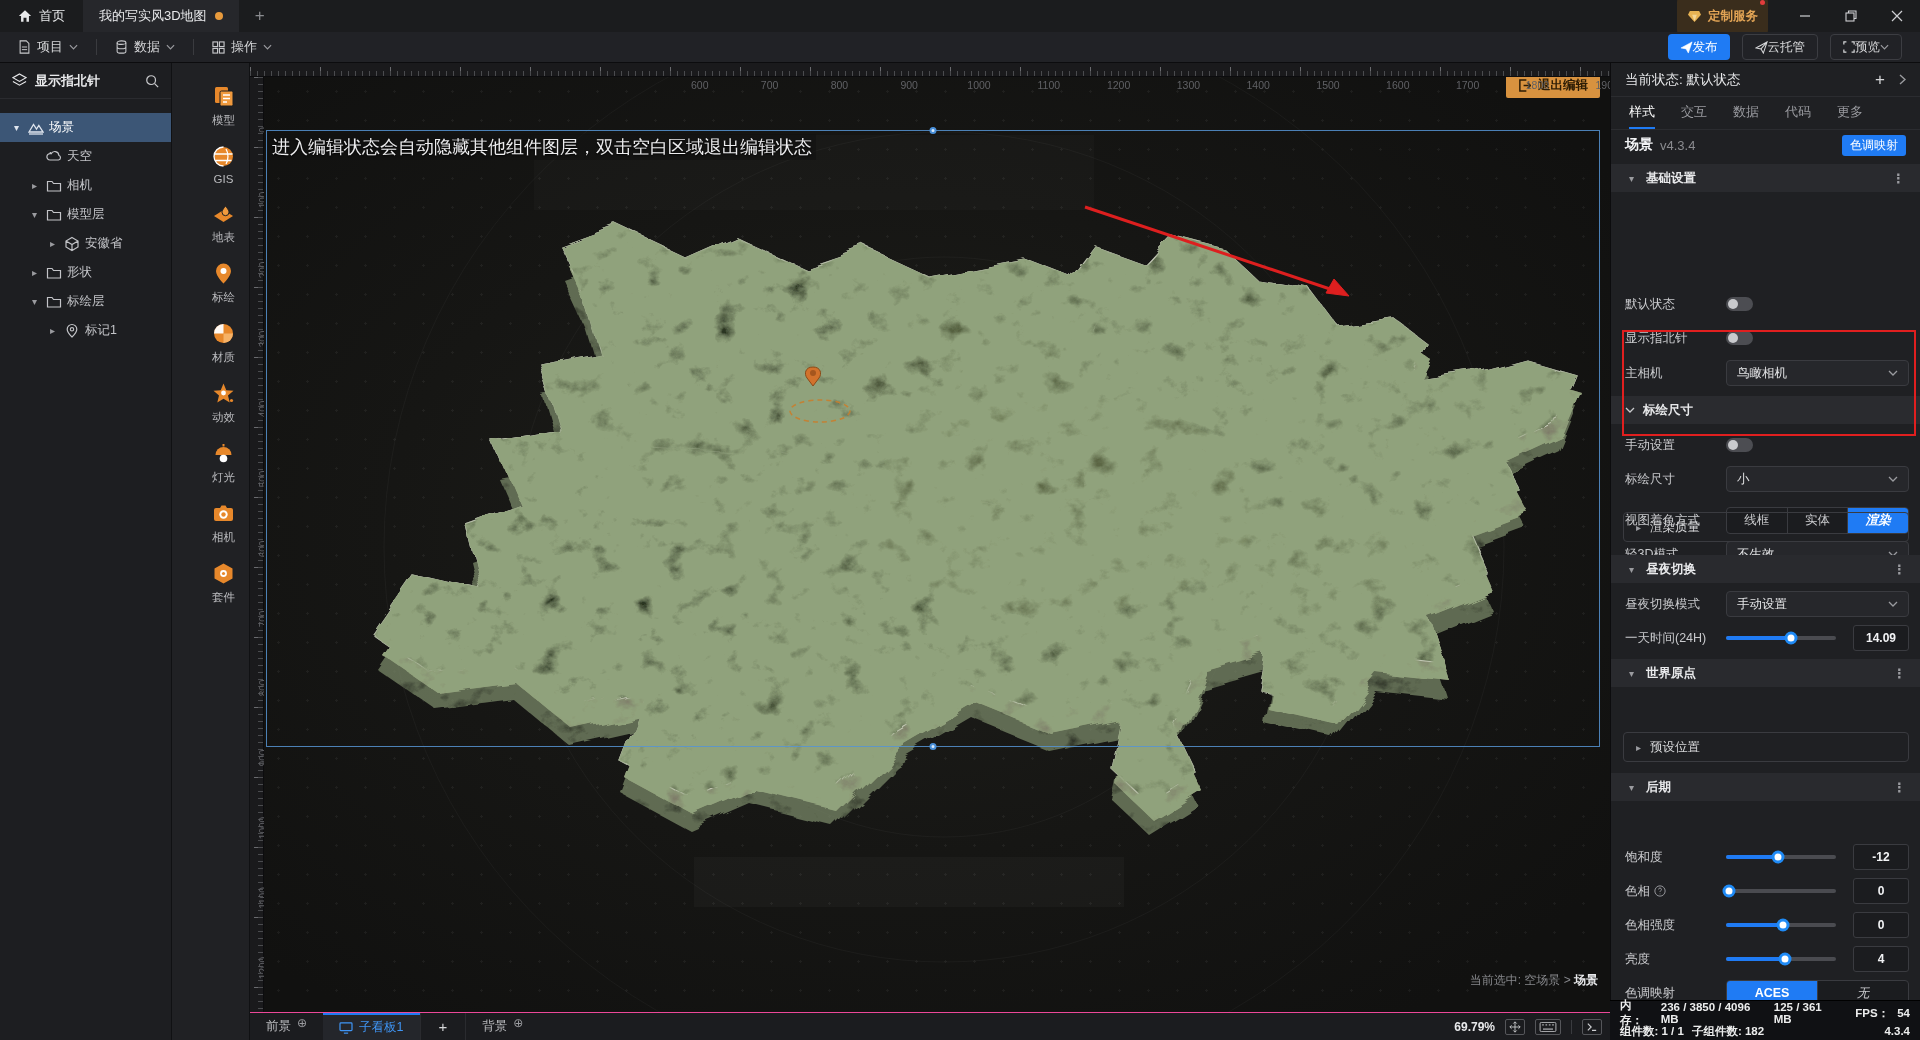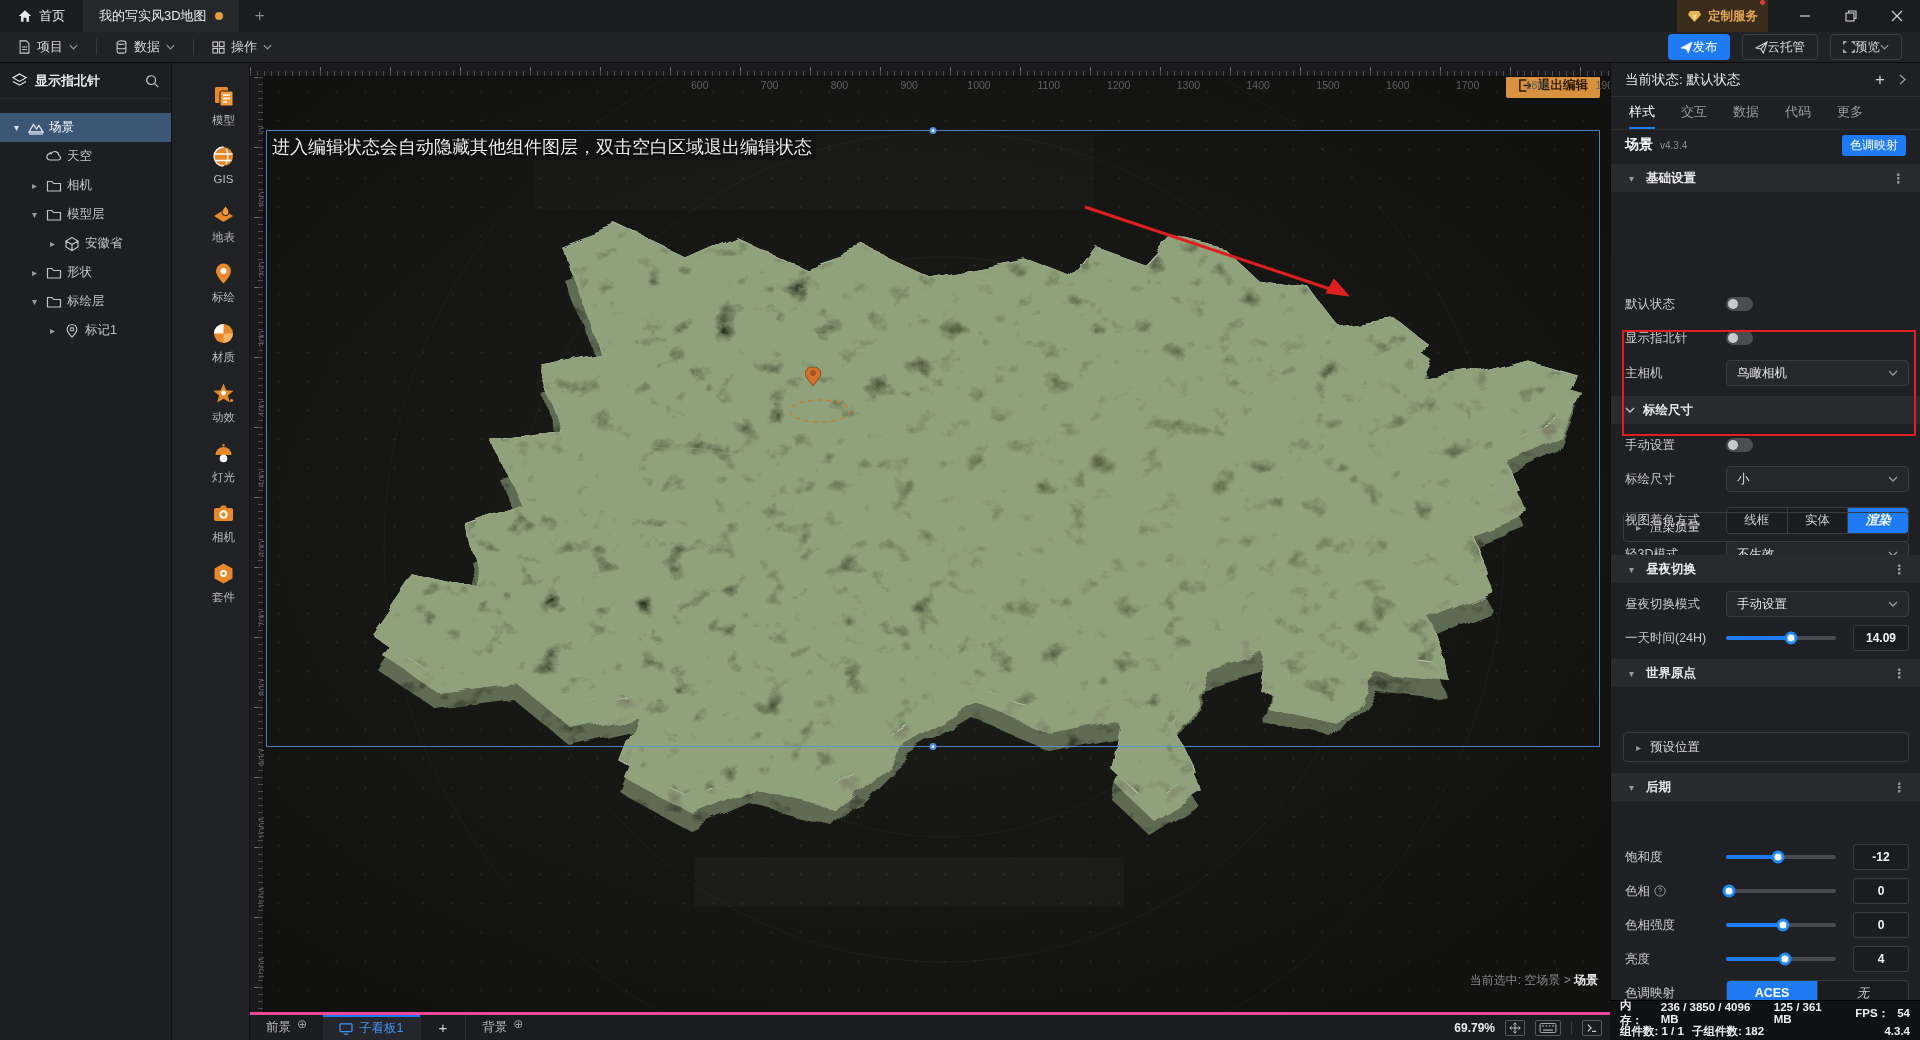--- a/index.html
+++ b/index.html
@@ -61,40 +61,40 @@
   .hr-label{position:absolute;top:2px;transform:translateX(-50%);color:#606165;font-size:10.5px;}
   .vr-label{position:absolute;left:-2px;transform:translate(-0%,-50%) rotate(-90deg);transform-origin:center;color:#606165;font-size:10px;width:30px;text-align:center;}
   .notice{position:absolute;left:4px;top:12px;color:#ececee;font-size:18px;text-shadow:0 1px 2px #000;background:rgba(17,17,17,0.55);padding:1px 4px;margin-top:45px;}
   .exit-btn{position:absolute;right:10px;top:-4px;display:flex;align-items:center;gap:7px;background:#d8923f;color:#2c1c05;font-weight:bold;font-size:12.5px;height:25px;padding:0 12px;border-radius:2px;}
   .sel-rect{position:absolute;left:2px;top:53px;width:1334px;height:617px;border:1px solid rgba(86,148,212,0.85);}
   .sel-handle{position:absolute;width:7px;height:7px;border-radius:50%;background:#dcebfb;border:2px solid #4a90d9;}
   .cursel{position:absolute;right:12px;top:895px;color:#87888c;font-size:12px;}
   .cursel b{color:#e8e9eb;font-weight:bold;}
 
   
-  .bottombar{position:absolute;left:250px;bottom:0;width:1360px;height:28px;background:#1b1c1f;border-top:3px solid #ec4899;display:flex;align-items:stretch;}
+  .bottombar{position:absolute;left:250px;bottom:0;width:1360px;height:28px;background:#1b1c1f;border-top:1px solid #ec4899;display:flex;align-items:stretch;}
   .bt-tab{display:flex;align-items:center;gap:6px;padding:0 16px;color:#b9babd;font-size:12.5px;position:relative;}
   .bt-tab .plus-mini{font-size:12px;color:#9a9b9f;position:relative;top:-4px;}
   .bt-tab.active{background:#24262b;color:#3f95f5;border-top:2px solid #1f7bf4;}
   .bt-add{display:flex;align-items:center;padding:0 18px;color:#d6d7d9;font-size:15px;border-left:1px solid #2a2b2f;border-right:1px solid #2a2b2f;}
   .bb-right{margin-left:auto;display:flex;align-items:center;gap:10px;padding-right:8px;color:#d6d7d9;}
   .zoom-pct{font-weight:bold;font-size:12px;color:#e8e9eb;}
   .bb-ic{width:20px;height:16px;display:flex;align-items:center;justify-content:center;border:1px solid #55565a;border-radius:2px;color:#cfd0d3;}
   .bb-sep{width:1px;height:14px;background:#3a3b3f;}
 
   
   .inspector{position:absolute;left:1610px;top:63px;width:310px;bottom:0;background:#1f2023;border-left:1px solid #0c0c0e;}
   .insp-head{height:34px;display:flex;align-items:center;padding:0 14px;border-bottom:1px solid #2b2c30;color:#e8e9eb;font-size:13.5px;}
   .insp-head .sp{flex:1;}
   .insp-tabs{height:33px;display:flex;align-items:center;gap:26px;padding:0 18px;border-bottom:1px solid #2b2c30;}
   .itab{color:#9a9ba0;font-size:13px;height:100%;display:flex;align-items:center;border-bottom:2px solid transparent;}
   .itab.active{color:#fff;border-bottom-color:#1f7bf4;}
   .comp-row{height:30px;display:flex;align-items:center;padding:0 14px;}
   .comp-name{color:#f2f3f5;font-weight:bold;font-size:14px;}
-  .comp-ver{color:#8a8b8f;font-size:10px;margin-left:7px;}
+  .comp-ver{color:#8a8b8f;font-size:13px;margin-left:7px;}
   .tut-btn{margin-left:auto;background:#1f7bf4;color:#fff;font-size:12px;height:21px;display:flex;align-items:center;padding:0 8px;border-radius:3px;}
   .sec-head{height:28px;background:#292a2e;display:flex;align-items:center;padding:0 14px;color:#e8e9eb;font-weight:bold;font-size:12.5px;gap:8px;}
   .sec-head .sp{flex:1;}
   .dots{color:#9a9ba0;font-size:13px;letter-spacing:1px;}
   .prow{position:absolute;left:0;width:310px;height:34px;display:flex;align-items:center;padding:0 14px;}
   .plabel{color:#c9cacd;font-size:12.5px;display:flex;align-items:center;gap:4px;}
   .pctl{position:absolute;left:115px;right:12px;display:flex;align-items:center;}
   .select{flex:1;height:26px;background:#26272b;border:1px solid #3a3b40;border-radius:4px;display:flex;align-items:center;padding:0 10px;color:#e2e3e5;font-size:12.5px;}
   .select .sp{flex:1;}
   .toggle{width:27px;height:14px;border-radius:7px;background:#4c4d52;position:relative;}

